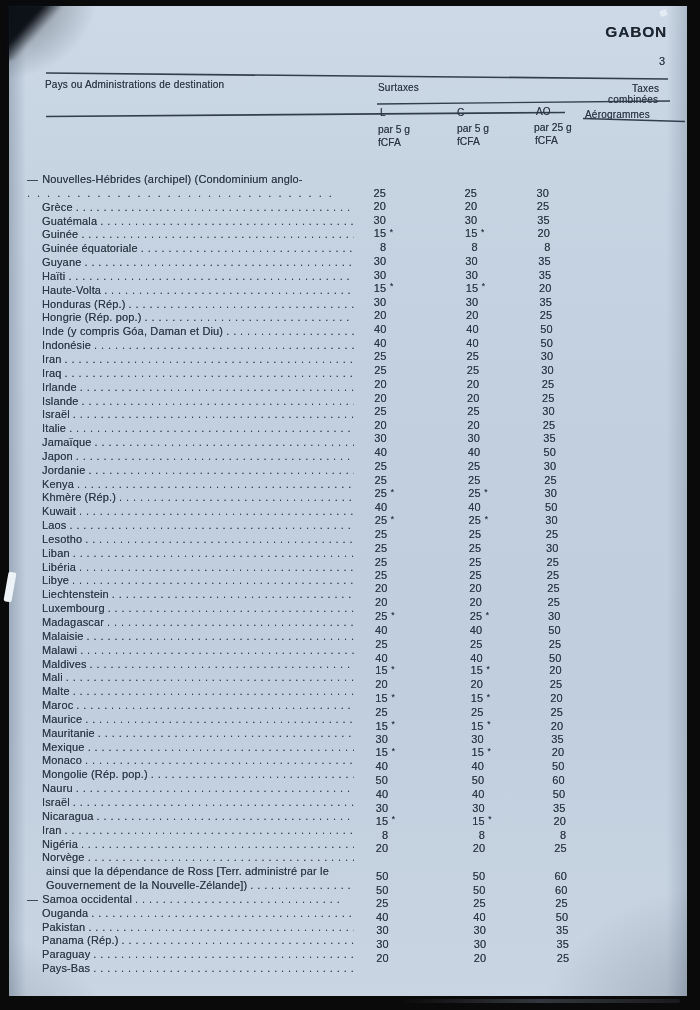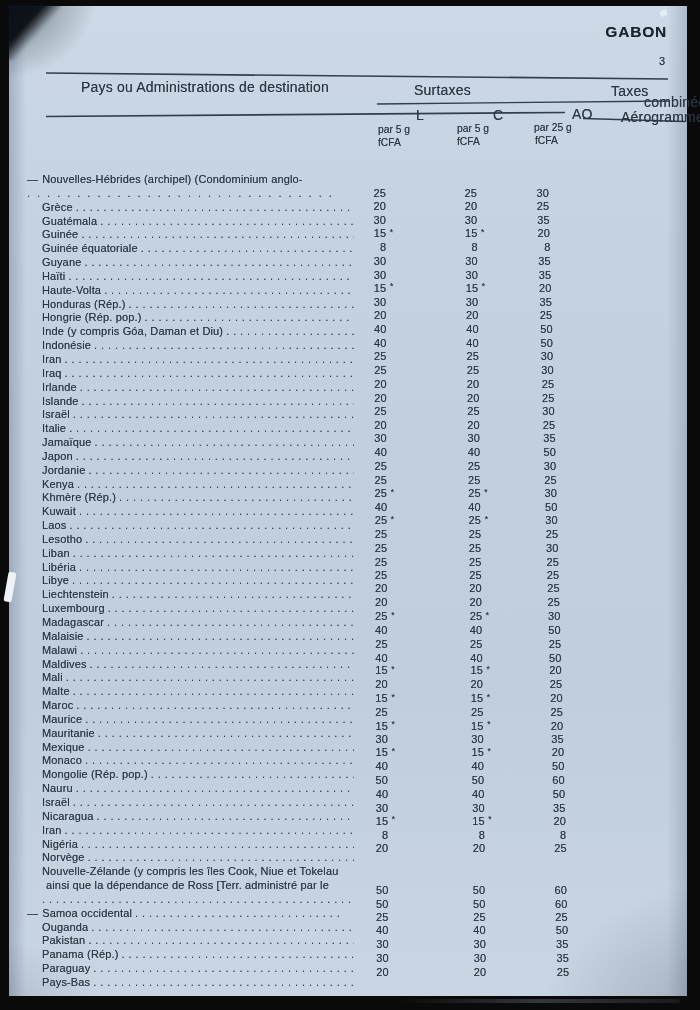--- a/index.html
+++ b/index.html
@@ -36,24 +36,24 @@
 
   .gabon {
     position:absolute; right:20px; top:17px;
     font-size:15.5px; font-weight:700; letter-spacing:.8px; color:#1d2630;
     text-shadow:0 0 .6px rgba(20,28,40,.7);
   }
   .pagenum { position:absolute; right:22px; top:49px; font-size:11px; }
 
   .rules { position:absolute; left:0; top:0; }
 
-  .hdr { position:absolute; font-size:14px; letter-spacing:.2px; white-space:nowrap;margin-left:36px; }
+  .hdr { position:absolute; font-size:10px; letter-spacing:.2px; white-space:nowrap; }
   .hdr-pays { left:36px; top:73px; }
   .hdr-surtaxes { left:369px; top:76px; }
-  .hdr-taxes { left:566px; top:77px; }
+  .hdr-taxes { left:623px; top:77px; }
   .hdr-combinees { left:599px; top:88px; }
   .hdr-l  { left:371px; top:101px; }
   .hdr-c  { left:448px; top:101px; }
   .hdr-ao { left:527px; top:100px; }
   .hdr-aero { left:576px; top:103px; }
   .sub { position:absolute; font-size:10.3px; white-space:nowrap; }
   .sub-per-l  { left:369px; top:118px; }
   .sub-per-c  { left:448px; top:117px; }
   .sub-per-ao { left:525px; top:116px; }
   .sub-cur-l  { left:369px; top:131px; }
@@ -550,30 +550,26 @@
         <div class="name-cell">
           <div class="nm">Norvège</div>
           <div class="leader">..........................................................................................</div>
         </div>
         <div class="val v1" style="transform: translate(2.4px, -9px);">20</div>
         <div class="val v2" style="transform: translate(8.2px, -9px);">20</div>
         <div class="val v3" style="transform: translate(17.8px, -9px);">25</div>
       </div>
       <div class="row">
         <div class="name-cell">
-          <div class="nm">Nouvelle-Zélande (y compris les îles Cook, Niue et Tokelau</div>
-        </div>
-      </div>
-      <div class="row">
-        <div class="name-cell">
           <div class="nm" style="padding-left: 4px;">ainsi que la dépendance de Ross [Terr. administré par le</div>
         </div>
       </div>
       <div class="row">
         <div class="name-cell">
+          <div class="nm" style="padding-left: 4px;">Gouvernement de la Nouvelle-Zélande])</div>
           <div class="leader">..........................................................................................</div>
         </div>
         <div class="val v1" style="transform: translate(2.5px, -9.2px);">50</div>
         <div class="val v2" style="transform: translate(8.3px, -9.2px);">50</div>
         <div class="val v3" style="transform: translate(18.1px, -9.2px);">60</div>
       </div>
       <div class="row dashed">
         <div class="name-cell">
           <div class="dash">—</div>
           <div class="nm">Samoa occidental</div>

